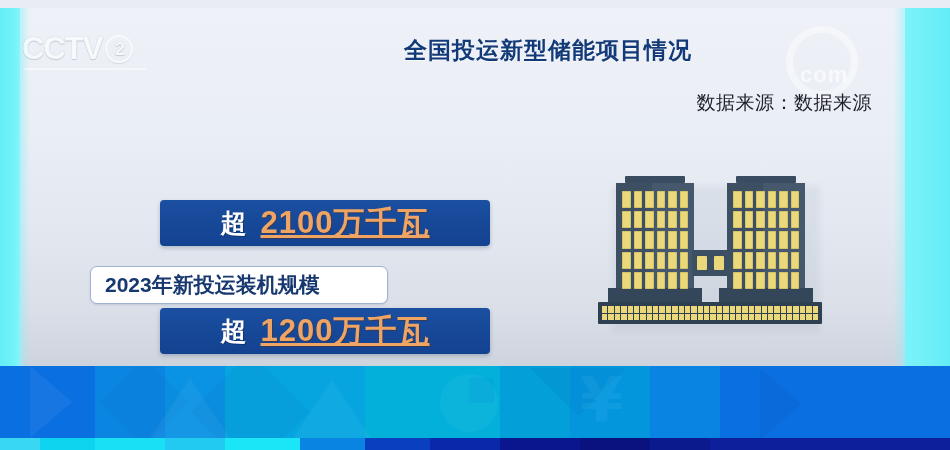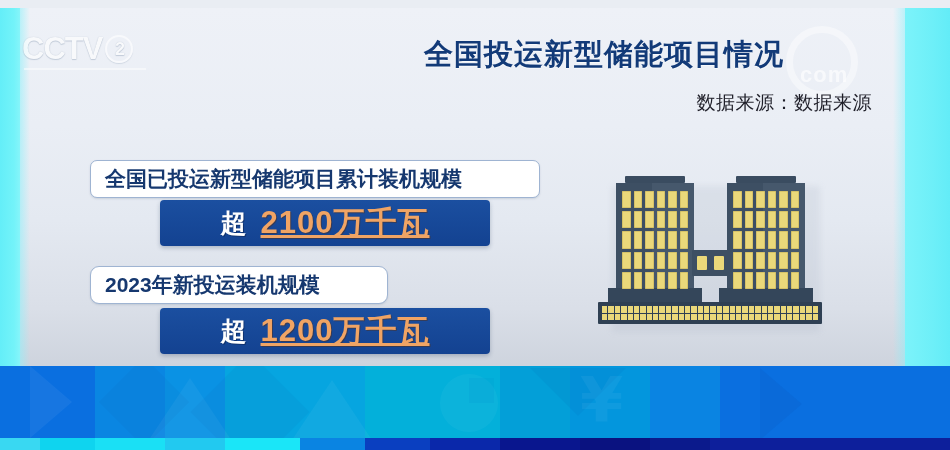--- a/index.html
+++ b/index.html
@@ -33,42 +33,42 @@
               width:28px; height:28px; border-radius:50%;
               border:2.5px solid rgba(255,255,255,.95); font-size:18px; margin-left:3px;
               box-shadow:0 1px 1px rgba(120,140,165,.4); }
   .logo-sub { font-size:15px; font-weight:bold; color:#ffffff; letter-spacing:11px;
               text-align:center; margin-top:1px; padding-left:14px;
               text-shadow:0 1px 1px rgba(125,145,170,.55); }
   .logo-underline { position:absolute; left:2px; top:36px; width:122px; height:2px;
                     background:rgba(255,255,255,.8); }
 
   
-  .headline { position:absolute; left:424px; top:27px; width:480px;
-              font-size:29px; font-weight:bold; color:#123a78; letter-spacing:1px;
+  .headline { position:absolute; left:404px; top:27px; width:480px;
+              font-size:23px; font-weight:bold; color:#123a78; letter-spacing:1px;
               white-space:nowrap; text-shadow:0 1px 0 rgba(255,255,255,.6); }
   .source { position:absolute; left:404px; top:82px; width:480px; text-align:right;
             padding-right:12px; font-size:19px; color:#1e1e28; letter-spacing:.5px; }
 
   
   .watermark { position:absolute; left:786px; top:18px; width:72px; height:72px;
                border-radius:50%; border:7px solid rgba(255,255,255,.5); opacity:.85; }
   .watermark-txt { position:absolute; left:800px; top:54px; font-size:22px;
                    font-weight:bold; color:rgba(255,255,255,.62); letter-spacing:1px; }
 
   
   .asof { position:absolute; left:88px; top:102px; font-size:25px; font-weight:bold;
           color:#16386f; letter-spacing:.5px; }
 
   .label-box { position:absolute; background:#ffffff; border:1.5px solid #9fb4d2;
                border-radius:7px; height:38px; display:flex; align-items:center;
                padding:0 14px; font-size:21px; font-weight:bold; color:#16386f;
                white-space:nowrap; box-shadow:0 1px 2px rgba(80,100,130,.18); }
   .label-box.b1 { left:90px; top:152px; width:450px; }
-  .label-box.b2 { left:90px; top:258px; width:298px;border-radius:9px; }
+  .label-box.b2 { left:90px; top:258px; width:298px; }
 
   .value-bar { position:absolute; background:linear-gradient(180deg,#1b4fa0 0%,#134291 100%);
                border-radius:4px; height:46px; display:flex; align-items:center;
                justify-content:center; gap:14px; box-shadow:0 2px 4px rgba(40,60,95,.28); }
   .value-bar.v1 { left:160px; top:192px; width:330px; }
   .value-bar.v2 { left:160px; top:300px; width:330px; }
   .v-prefix { font-size:26px; font-weight:bold; color:#ffffff;
               text-shadow:1px 1px 0 rgba(10,30,70,.5); }
   .v-amount { font-size:31px; font-weight:bold; color:#f0a464; letter-spacing:1px;
               text-shadow:1px 1px 0 rgba(90,45,10,.45);text-decoration:underline; }
@@ -135,21 +135,20 @@
       </div>
       <div class="logo-underline"></div>
     </div>
 
     <div class="headline">全国投运新型储能项目情况</div>
     <div class="watermark"></div>
     <div class="watermark-txt">com</div>
     <div class="source">数据来源：数据来源</div>
 
 
-    <div class="label-box b1">全国已投运新型储能项目累计装机规模</div>
     <div class="value-bar v1">
       <span class="v-prefix">超</span>
       <span class="v-amount">2100万千瓦</span>
     </div>
 
     <div class="label-box b2">2023年新投运装机规模</div>
     <div class="value-bar v2">
       <span class="v-prefix">超</span>
       <span class="v-amount">1200万千瓦</span>
     </div>

